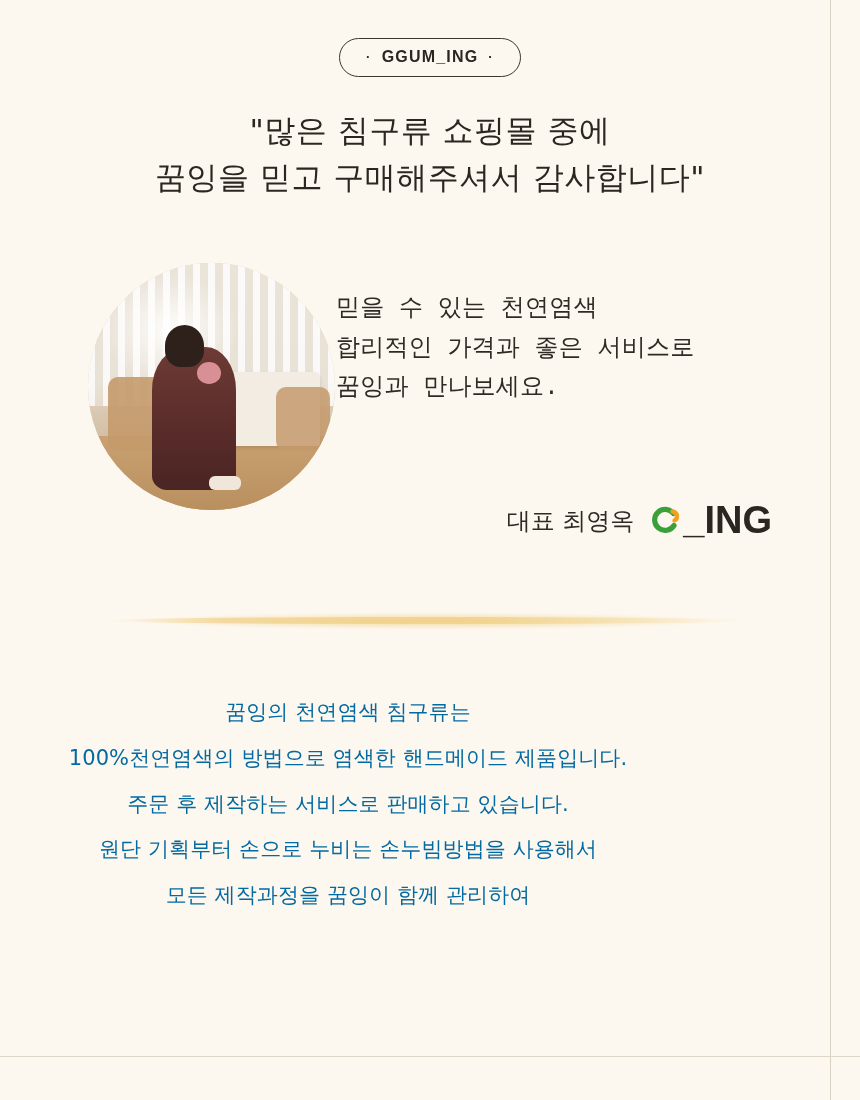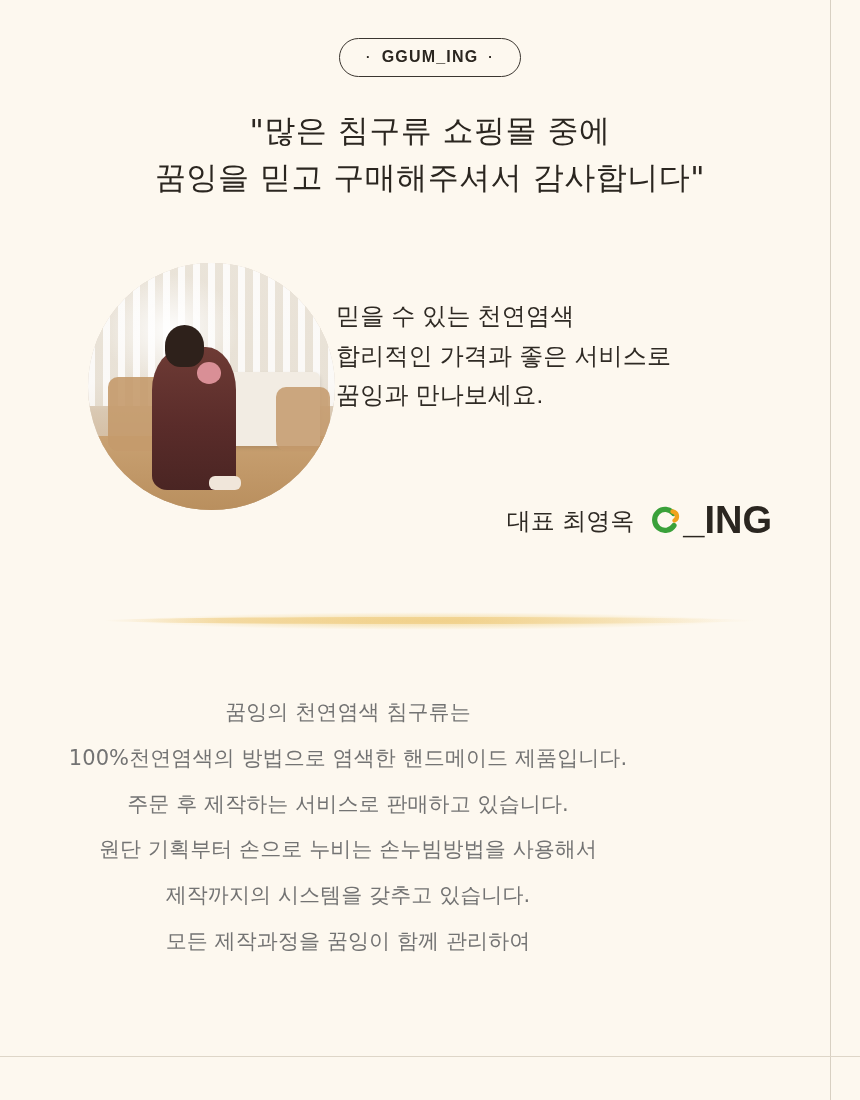--- a/index.html
+++ b/index.html
@@ -186,22 +186,21 @@
   }
 
   .intro-text {
     position: absolute;
     left: 336px;
     top: 26px;
     font-size: 24px;
     line-height: 1.65;
     color: #2f2a24;
     letter-spacing: 0.2px;
-    font-family: Liberation Sans, sans-serif;
-    margin-top: 7px;
+    font-family: Liberation Mono, monospace;
   }
   .intro-text div { white-space: nowrap; }
 
   
   .sign-row {
     position: absolute;
     right: 88px;
     top: 236px;
     display: flex;
     align-items: center;
@@ -258,21 +257,21 @@
 
   
   .body-copy {
     position: absolute;
     left: 0;
     top: 690px;
     width: 696px;
     text-align: center;
     font-size: 21px;
     line-height: 2.18;
-    color: #737373;
+    color: #0369a1;
     letter-spacing: 0.1px;
     font-family: "DejaVu Sans", "Liberation Sans", sans-serif;
   }
   .body-copy div { white-space: nowrap; }
 </style>
 </head>
 <body>
 
 <div class="page">
 
@@ -329,17 +328,16 @@
     </div>
   </div>
 
   <div class="divider"></div>
 
   <div class="body-copy">
     <div>꿈잉의 천연염색 침구류는</div>
     <div>100%천연염색의  방법으로 염색한 핸드메이드 제품입니다.</div>
     <div>주문 후 제작하는 서비스로 판매하고 있습니다.</div>
     <div>원단 기획부터 손으로 누비는 손누빔방법을 사용해서</div>
-    <div>제작까지의 시스템을 갖추고 있습니다.</div>
     <div>모든 제작과정을 꿈잉이 함께 관리하여</div>
   </div>
 
 </div>
 
 </body></html>

